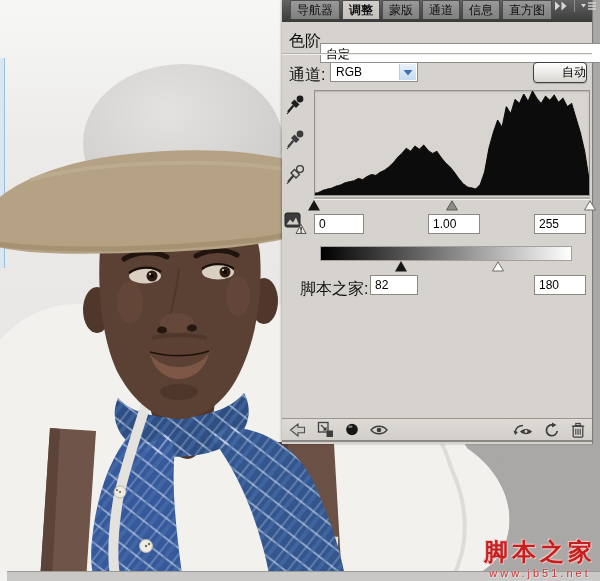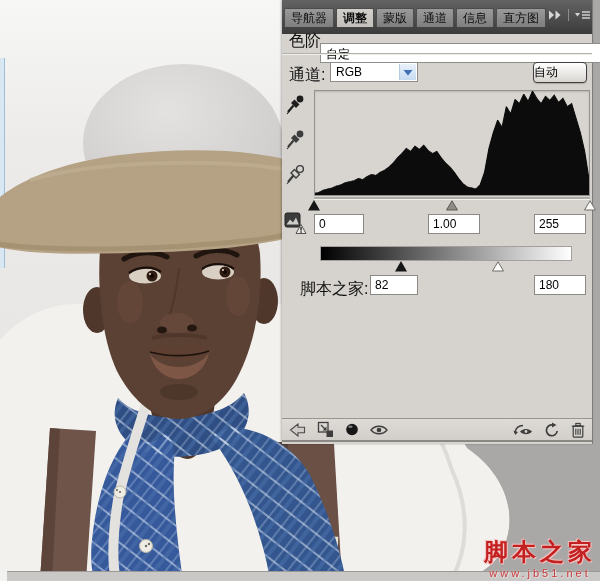--- a/index.html
+++ b/index.html
@@ -14,39 +14,39 @@
   
   .watermark { position:absolute; right:4px; bottom:2px; text-align:center; z-index:5; pointer-events:none; }
   .wm-title { font-family:"Liberation Serif", serif; font-weight:bold; font-size:24px; line-height:30px; color:#c32020; letter-spacing:4px;
       text-shadow:0 0 2px #ffd7d7, 1px 1px 0 #f3b9b9, -1px -1px 0 #f3b9b9; }
   .wm-url { font-size:11px; font-weight:normal; letter-spacing:3px; color:#c53a3a; text-shadow:0 0 2px #f0e2e2, 1px 1px 0 #ddd; }
 
   
   .panel { position:absolute; left:282px; top:0; width:311px; height:444px; background:#d6d3ce; z-index:3;
       border-right:1px solid #7e7c78; box-shadow:-1px 0 2px rgba(0,0,0,.25); font-size:12px; color:#1a1a1a; }
 
-  .tabbar { position:absolute; left:0; top:0; right:0; height:34px; background:linear-gradient(#636363,#3b3b3b);
-      display:flex; align-items:center; padding-left:2px; }
+  .tabbar { position:absolute; left:0; top:0; right:0; height:22px; background:linear-gradient(#636363,#3b3b3b);
+      display:flex; align-items:flex-start; padding-left:8px; }
   .tab { flex:0 0 auto; font-size:12px; color:#101010; background:linear-gradient(#9a9a9a,#7f7f7f);
       border:1px solid #4c4c4c; border-bottom:none; border-radius:2px 2px 0 0; padding:2px 6px 3px; margin-right:2px; height:19px; line-height:14px; white-space:nowrap; }
   .tab.active { background:linear-gradient(#d2cfca,#c4c1bc); font-weight:bold; }
   .tab-spacer { flex:1 1 auto; }
   .tab-icons { display:flex; align-items:center; gap:6px; padding:0 4px 4px 0; }
   .tab-icons .vsep { width:1px; height:12px; background:#8d8d8d; }
 
   .body-row { position:absolute; }
   .lbl { font-size:16px; color:#111; }
 
   .combo { position:absolute; background:#fff; border:1px solid #8f8d89; height:20px; }
   .combo .combo-value { position:absolute; left:5px; top:2px; font-size:12px; color:#000; }
   .combo .combo-btn { position:absolute; right:1px; top:1px; bottom:1px; width:17px; background:linear-gradient(#eaf2fb,#c7dbf3);
       border-left:1px solid #b5cae2; display:flex; align-items:center; justify-content:center; }
 
   .auto-btn { position:absolute; left:251px; top:62px; width:54px; height:21px; border:1px solid #3f3f3f; border-radius:4px;
-      background:linear-gradient(#ffffff,#d9d6d1); font-size:12px; text-align:left; line-height:19px; box-shadow:0 1px 1px rgba(0,0,0,.2); }
+      background:linear-gradient(#ffffff,#d9d6d1); font-size:12px; text-align:right; line-height:19px; box-shadow:0 1px 1px rgba(0,0,0,.2); }
 
   .sep { position:absolute; left:0; right:0; top:53px; height:0; border-top:1px solid #b3b1ac; border-bottom:1px solid #efeeeb; }
 
   .dropper { position:absolute; left:3px; width:22px; height:24px; }
 
   .hist-box { position:absolute; left:32px; top:90px; width:276px; height:106px; background:#d8d5d0;
       border:1px solid #94928e; box-shadow:inset 0 1px 2px rgba(0,0,0,.15); }
   .hist-box svg { display:block; width:100%; height:100%; }
 
   .in-track { position:absolute; left:32px; top:197px; width:276px; height:3px; background:#aeaca7; border-bottom:1px solid #f2f1ee; }

